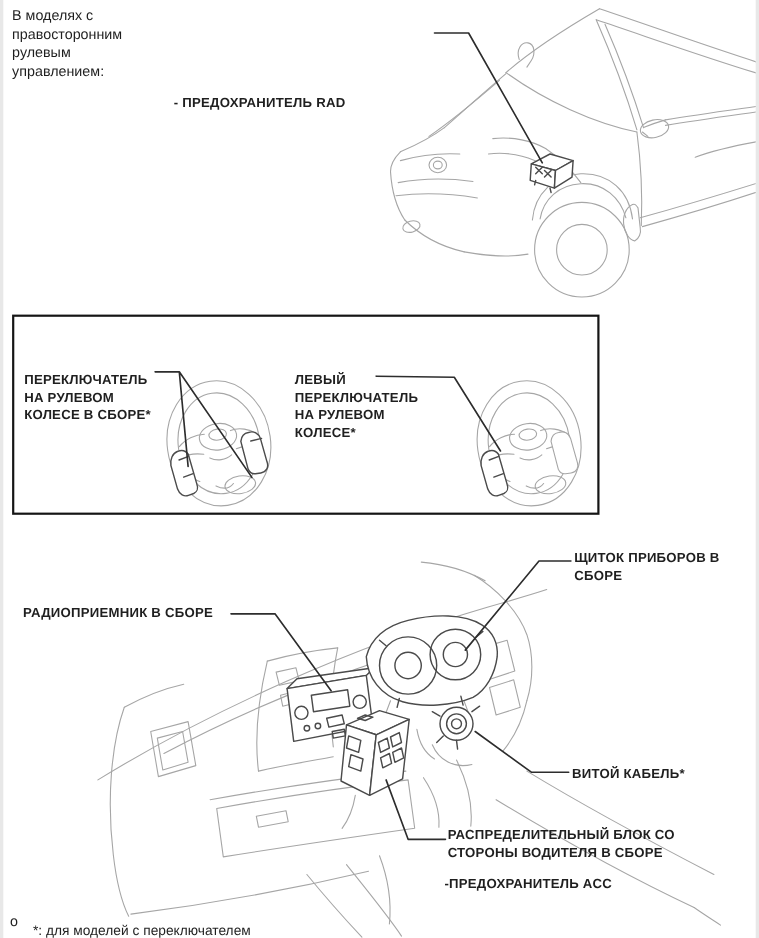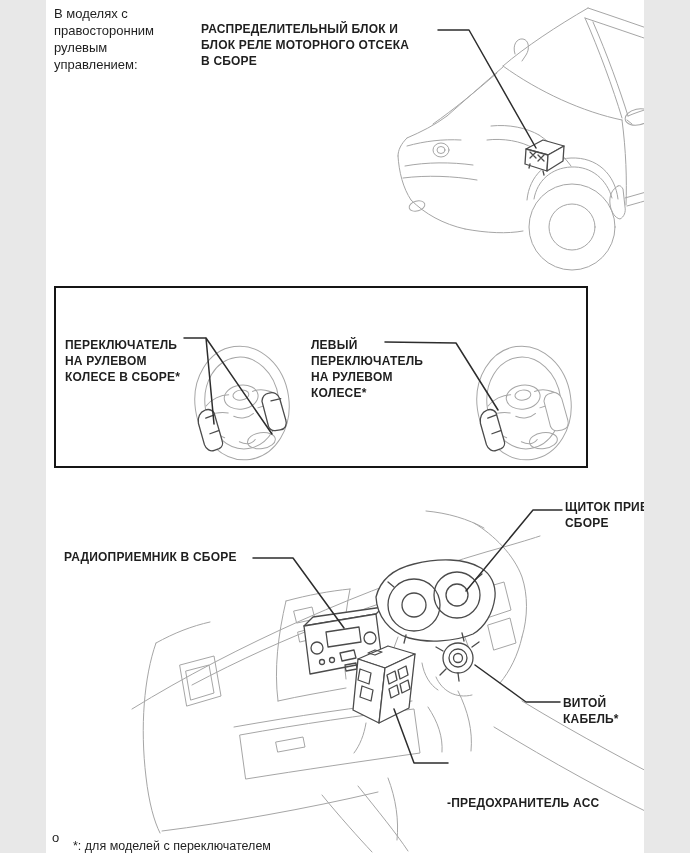--- a/index.html
+++ b/index.html
@@ -1,21 +1,21 @@
 <!DOCTYPE html>
 <html style="--bg: #ffffff; --text: #1f1f1f; --line: #a6a6a6; --highlight: #4b4b4b; --leader: #2d2d2d; --border: #151515;"><head>
 <meta charset="utf-8">
 <style>
   :root{
     --bg:#ffffff; --text:#1f1f1f; --line:#a6a6a6; --highlight:#4b4b4b;
     --leader:#2d2d2d; --border:#151515;
   }
   html,body{margin:0;padding:0;background:#e8e8e8;}
   .page{
-    position:relative;width:598px;height:853px;background:var(--bg);
+    position:relative;width:684px;height:853px;background:var(--bg);
     font-family:"Liberation Sans",sans-serif;color:var(--text);
     overflow:hidden;margin:0 auto;
   }
   .txt{position:absolute;white-space:pre-line;}
   .caps{font-size:12px;line-height:16px;font-weight:700;letter-spacing:.2px;}
   .head{font-size:13.5px;line-height:21px;font-weight:400;}
   .intro{font-size:13px;line-height:17px;font-weight:400;}
   .fn{font-size:12.5px;line-height:17px;font-weight:400;margin-top:28px;}
   .marker{font-size:13px;font-weight:400;}
   svg.art{position:absolute;}
@@ -31,24 +31,22 @@
 </head>
 <body>
 
 <div class="page">
 
   <div class="txt intro" style="left:8px;top:5px;width:140px">В моделях с
 правосторонним
 рулевым
 управлением:</div>
 
-  <div class="txt caps" style="left:155px;top:21px;width:235px">РАСПРЕДЕЛИТЕЛЬНЫЙ БЛОК И
-БЛОК РЕЛЕ МОТОРНОГО ОТСЕКА
-В СБОРЕ</div>
-
+
+  <div class="txt caps" style="left:155px;top:85px;width:235px">- ПРЕДОХРАНИТЕЛЬ RAD</div>
 
   <svg class="art" style="left:345px;top:0" width="345" height="275" viewBox="0 0 345 275">
     <g class="ln">
 
       <path d="M197,8 C245,24 300,44 345,58"></path>
       <path d="M194,18 C242,34 298,54 345,68"></path>
       <path d="M194,18 C208,50 222,88 231,118"></path>
       <path d="M202,22 C216,54 229,90 237,116"></path>
       <path d="M197,8 C166,26 134,47 112,66"></path>
       <path d="M112,66 C148,92 192,112 231,120"></path>
@@ -229,19 +227,21 @@
     <path class="ld" d="M436,15 L407,15 L340,96"></path>
     <path class="ld" d="M127,63 L167,63 L218,133"></path>
     <path class="ld" d="M349,170 L400,207 L434,207"></path>
     <path class="ld" d="M268,214 L288,268 L322,268"></path>
   </svg>
 
   <div class="txt caps" style="left:519px;top:499px;width:160px">ЩИТОК ПРИБОРОВ В
 СБОРЕ</div>
   <div class="txt caps" style="left:18px;top:549px">РАДИОПРИЕМНИК В СБОРЕ</div>
   <div class="txt caps" style="left:517px;top:695px">ВИТОЙ КАБЕЛЬ*</div>
+  <div class="txt caps" style="left:404px;top:751px;width:240px">РАСПРЕДЕЛИТЕЛЬНЫЙ БЛОК СО
+СТОРОНЫ ВОДИТЕЛЯ В СБОРЕ</div>
   <div class="txt caps" style="left:401px;top:795px">-ПРЕДОХРАНИТЕЛЬ ACC</div>
 
   <div class="txt fn" style="left:27px;top:810px;width:260px">*: для моделей с переключателем
 на рулевом колесе</div>
   <div class="txt marker" style="left:6px;top:830px">o</div>
 
 </div>
 
 </body></html>

